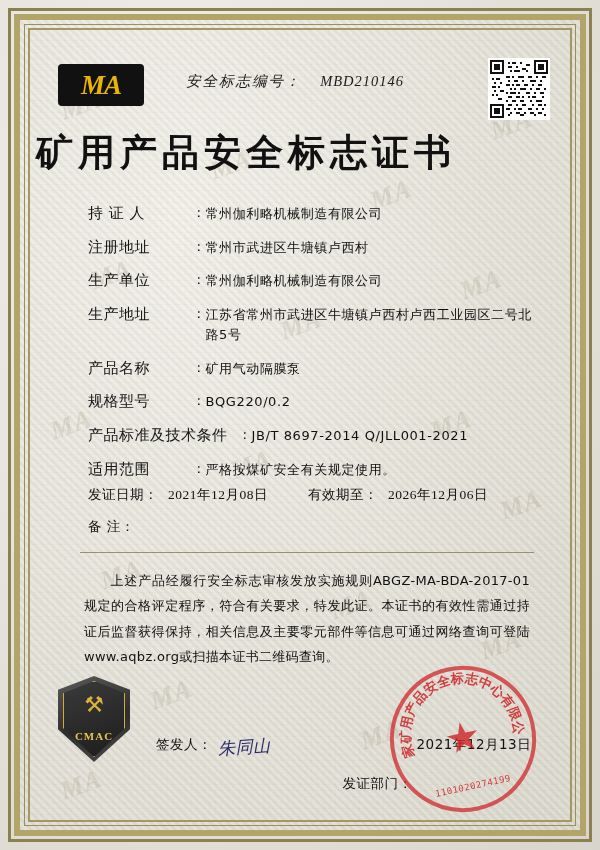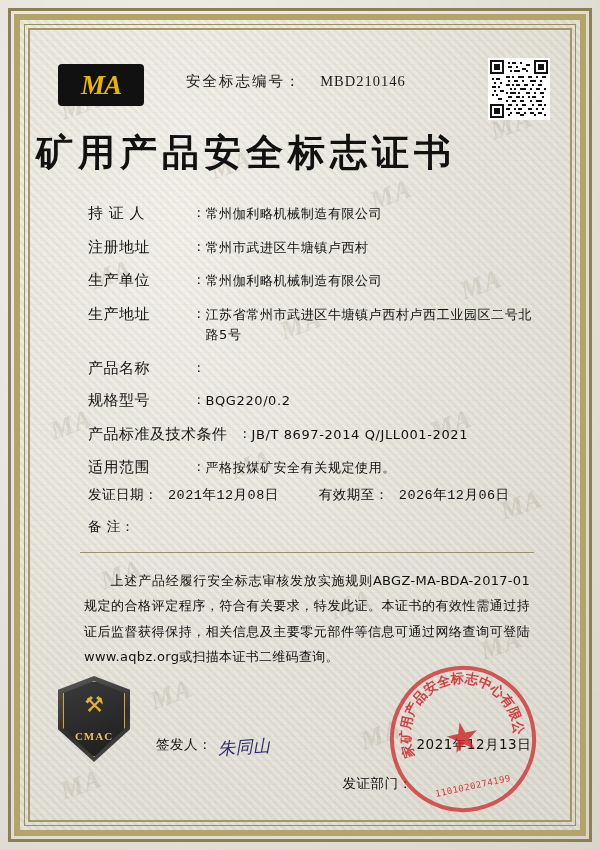--- a/index.html
+++ b/index.html
@@ -69,20 +69,21 @@
     display:flex;align-items:center;justify-content:center;
   }
   .ma-logo span{
     color:#e9b500;font-style:italic;font-weight:bold;font-size:27px;
     font-family:"Liberation Serif", serif;letter-spacing:-1px;
   }
   .sn-row{
     position:absolute;left:150px;top:36px;
     font-size:14.5px;color:#1b1b1b;letter-spacing:1px;
     font-family:"Liberation Serif", serif;
+    font-style:italic;
   }
   .sn-label{letter-spacing:2px;}
   .sn-value{margin-left:14px;font-family:"Liberation Serif", serif;}
 
   .qr{
     position:absolute;right:14px;top:22px;width:62px;height:62px;
     background:#fff;padding:2px;box-sizing:border-box;
   }
   .qr svg{display:block;}
 
@@ -106,21 +107,21 @@
     font-size:13px;color:#111;letter-spacing:.6px;
     font-family:"DejaVu Sans", sans-serif;line-height:1.55;
   }
   .flabel.wide{width:150px;flex:0 0 150px;}
   .fvalue.mono{font-family:"DejaVu Sans", sans-serif;}
 
   .dates{
     position:absolute;left:52px;right:30px;top:450px;
     display:flex;align-items:center;
     font-size:13.5px;color:#111;
-    font-family:Liberation Mono, monospace;letter-spacing:.5px;text-align:right;
+    font-family:Liberation Serif, serif;letter-spacing:.5px;text-align:right;
   }
   .dates .lab{white-space:nowrap;}
   .dates .val{margin-left:10px;white-space:nowrap;}
   .dates .gap{width:40px;}
 
   .remark{
     position:absolute;left:52px;top:482px;
     font-size:13.5px;color:#111;letter-spacing:.5px;
     font-family:"DejaVu Sans", sans-serif;
   }
@@ -375,20 +376,21 @@
 
       <div class="frow">
         <div class="flabel">生产地址</div>
         <div class="fcolon">：</div>
         <div class="fvalue" style="max-width:330px;">江苏省常州市武进区牛塘镇卢西村卢西工业园区二号北路5号</div>
       </div>
 
       <div class="frow">
         <div class="flabel">产品名称</div>
         <div class="fcolon">：</div>
+        <div class="fvalue">矿用气动隔膜泵</div>
       </div>
 
       <div class="frow">
         <div class="flabel">规格型号</div>
         <div class="fcolon">：</div>
         <div class="fvalue mono">BQG220/0.2</div>
       </div>
 
       <div class="frow">
         <div class="flabel wide">产品标准及技术条件</div>

